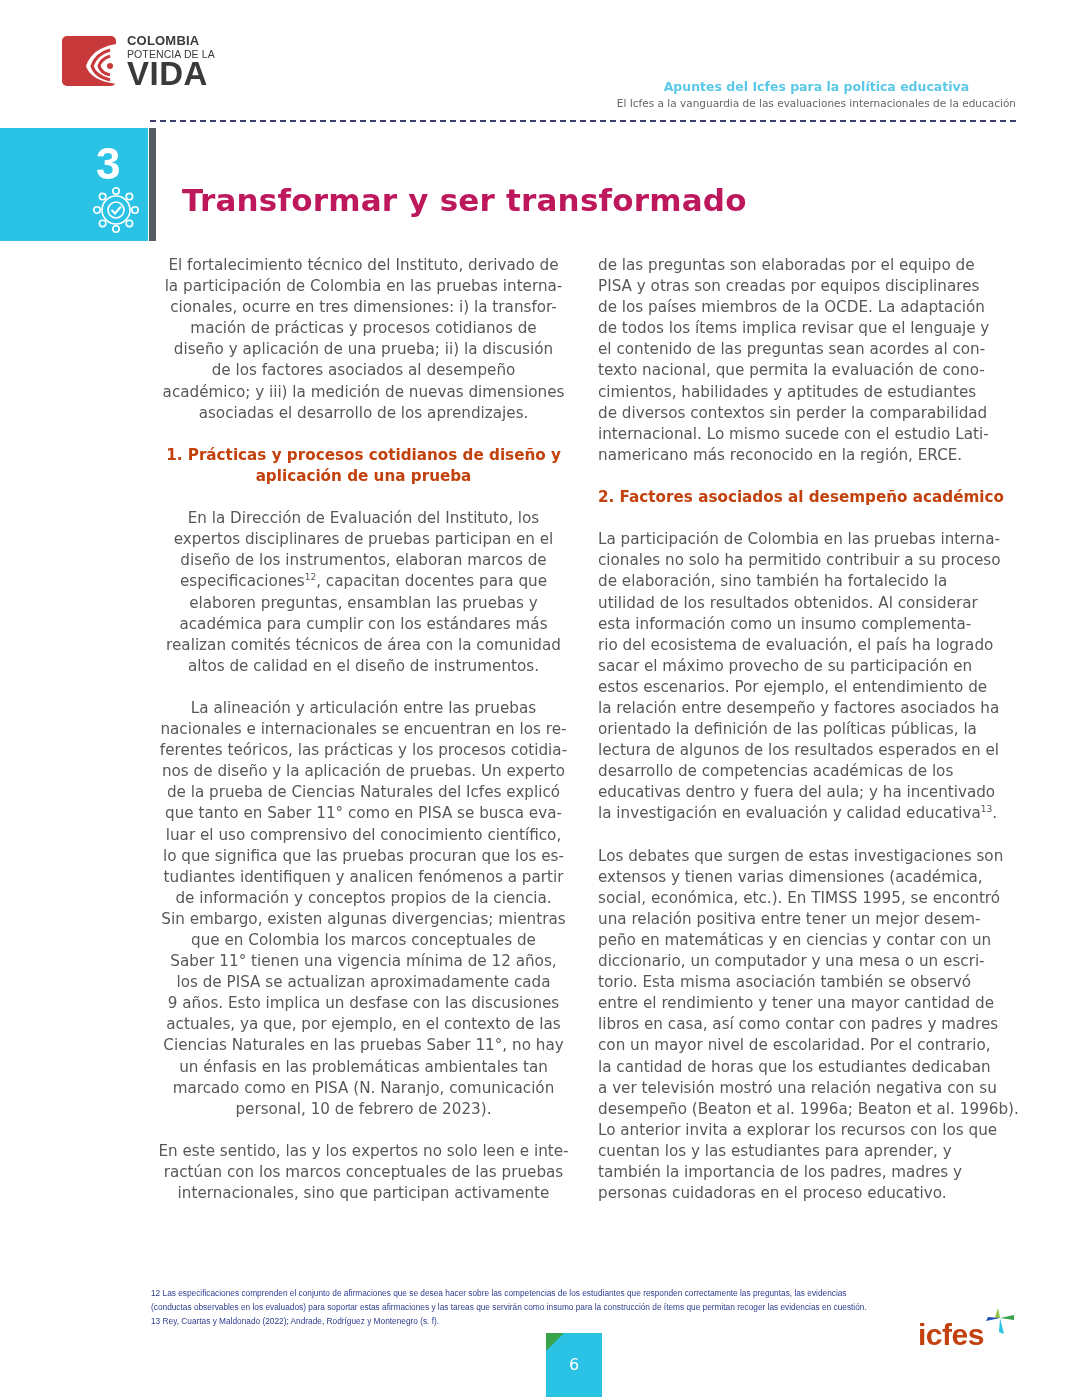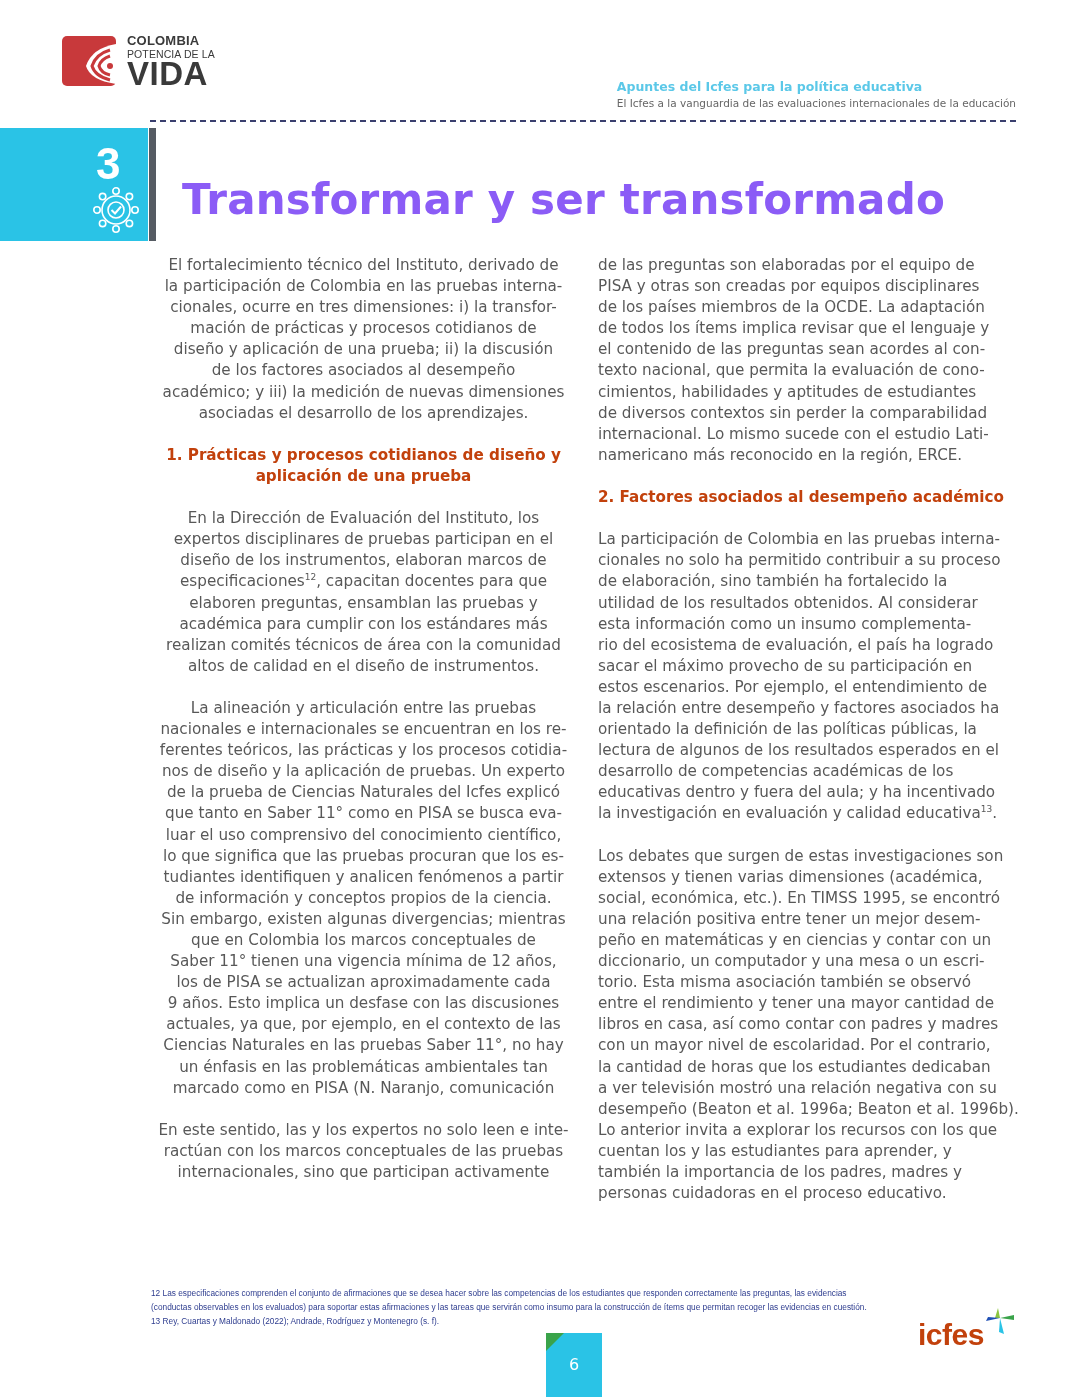--- a/index.html
+++ b/index.html
@@ -8,31 +8,31 @@
 
   
   .logo-gov { position: absolute; left: 62px; top: 34px; width: 160px; height: 54px; text-decoration: underline; }
   .logo-gov .mark { position: absolute; left: 0; top: 2px; width: 54px; height: 50px; }
   .logo-gov .txt { position: absolute; left: 65px; top: 0; color: #3a3a3a; font-family: "Liberation Sans", sans-serif; }
   .logo-gov .t1 { font-size: 13px; font-weight: bold; letter-spacing: 0.2px; line-height: 14px; }
   .logo-gov .t2 { font-size: 10.5px; line-height: 12px; letter-spacing: 0.1px; }
   .logo-gov .t3 { font-size: 33px; font-weight: bold; line-height: 28px; letter-spacing: 0.5px; }
 
   
-  .header-right { position: absolute; right: 64px; top: 79px; text-align: left; }
+  .header-right { position: absolute; right: 64px; top: 79px; text-align: center; }
   .header-right .series { color: #5bc8e8; font-size: 12.5px; font-weight: bold; line-height: 16px; }
   .header-right .subtitle { color: #666666; font-size: 10.5px; line-height: 16px; }
   .dash-line { position: absolute; left: 150px; top: 120px; width: 866px; height: 0; border-top: 2px dashed #3a3f6e; }
 
   
   .chapter-box { position: absolute; left: 0; top: 128px; width: 148px; height: 113px; background: #2ac3e6; }
   .chapter-num { position: absolute; left: 96px; top: 142px; color: #ffffff; font-size: 44px; font-weight: bold; line-height: 44px; font-family: "Liberation Sans", sans-serif; }
   .chapter-icon { position: absolute; left: 92px; top: 186px; width: 48px; height: 48px; }
   .chapter-bar { position: absolute; left: 149px; top: 128px; width: 7px; height: 113px; background: #555b63; }
-  .page-title { position: absolute; left: 182px; top: 181px; color: #8b5cf6; font-size: 42px; font-weight: bold; line-height: 38px; letter-spacing: 0.2px; text-align: right; }
+  .page-title { position: absolute; left: 182px; top: 181px; color: #be185d; font-size: 31px; font-weight: bold; line-height: 38px; letter-spacing: 0.2px; text-align: right; }
 
   
   .col { position: absolute; top: 255px; width: 425px; font-size: 15.2px; line-height: 21.1px; color: #585858; }
   .col.left { left: 151px; text-align: center; }
   .col.right { left: 598px; }
   .col p { margin-bottom: 21.1px; white-space: normal; }
   .col h2 { color: #c2410c; font-size: 15.2px; font-weight: bold; line-height: 21.1px; margin-bottom: 21.1px; }
   .col .line { display: block; white-space: nowrap; }
   sup { font-size: 9px; line-height: 0; vertical-align: super; }
 
@@ -131,20 +131,21 @@
     <span class="line">de información y conceptos propios de la ciencia.</span>
     <span class="line">Sin embargo, existen algunas divergencias; mientras</span>
     <span class="line">que en Colombia los marcos conceptuales de</span>
     <span class="line">Saber 11° tienen una vigencia mínima de 12 años,</span>
     <span class="line">los de PISA se actualizan aproximadamente cada</span>
     <span class="line">9 años. Esto implica un desfase con las discusiones</span>
     <span class="line">actuales, ya que, por ejemplo, en el contexto de las</span>
     <span class="line">Ciencias Naturales en las pruebas Saber 11°, no hay</span>
     <span class="line">un énfasis en las problemáticas ambientales tan</span>
     <span class="line">marcado como en PISA (N. Naranjo, comunicación</span>
+    <span class="line">personal, 10 de febrero de 2023).</span>
   </p>
   <p>
     <span class="line">En este sentido, las y los expertos no solo leen e inte-</span>
     <span class="line">ractúan con los marcos conceptuales de las pruebas</span>
     <span class="line">internacionales, sino que participan activamente</span>
   </p>
 </div>
 
 <div class="col right">
   <p>

